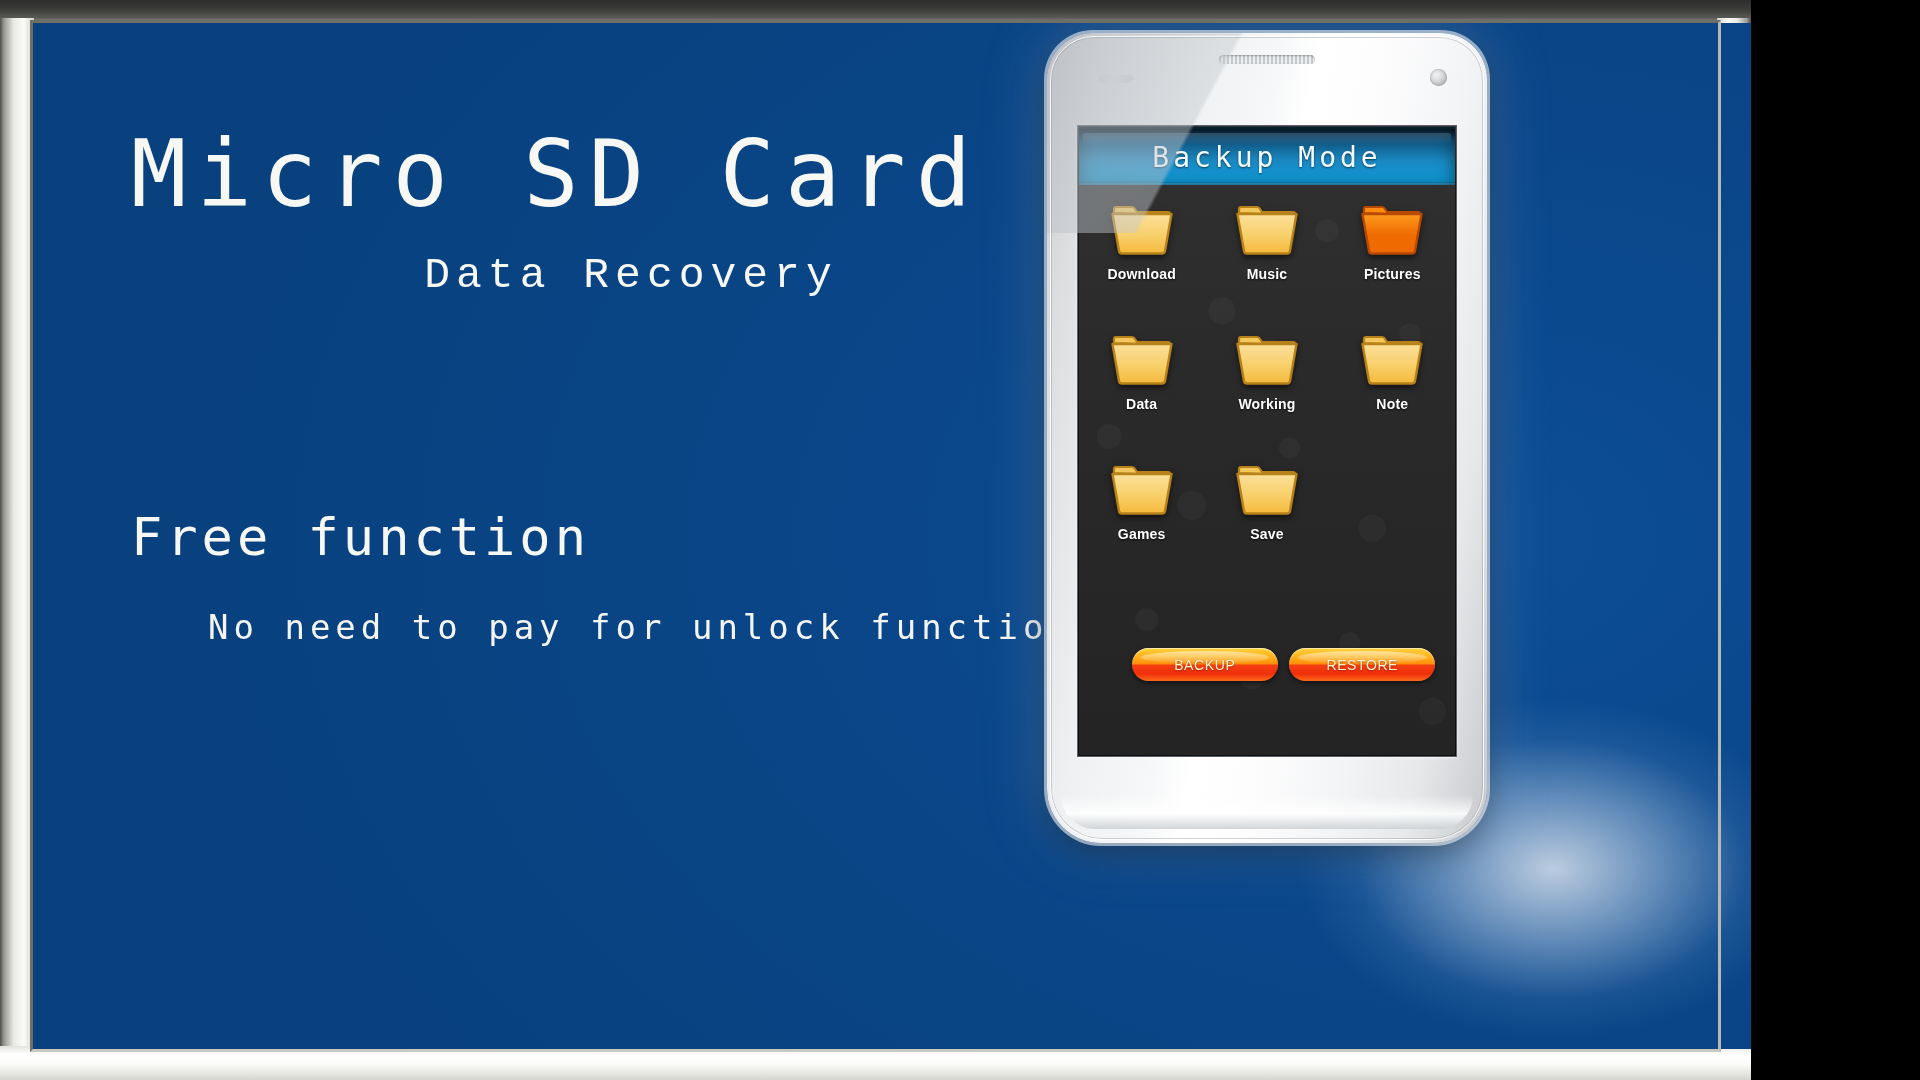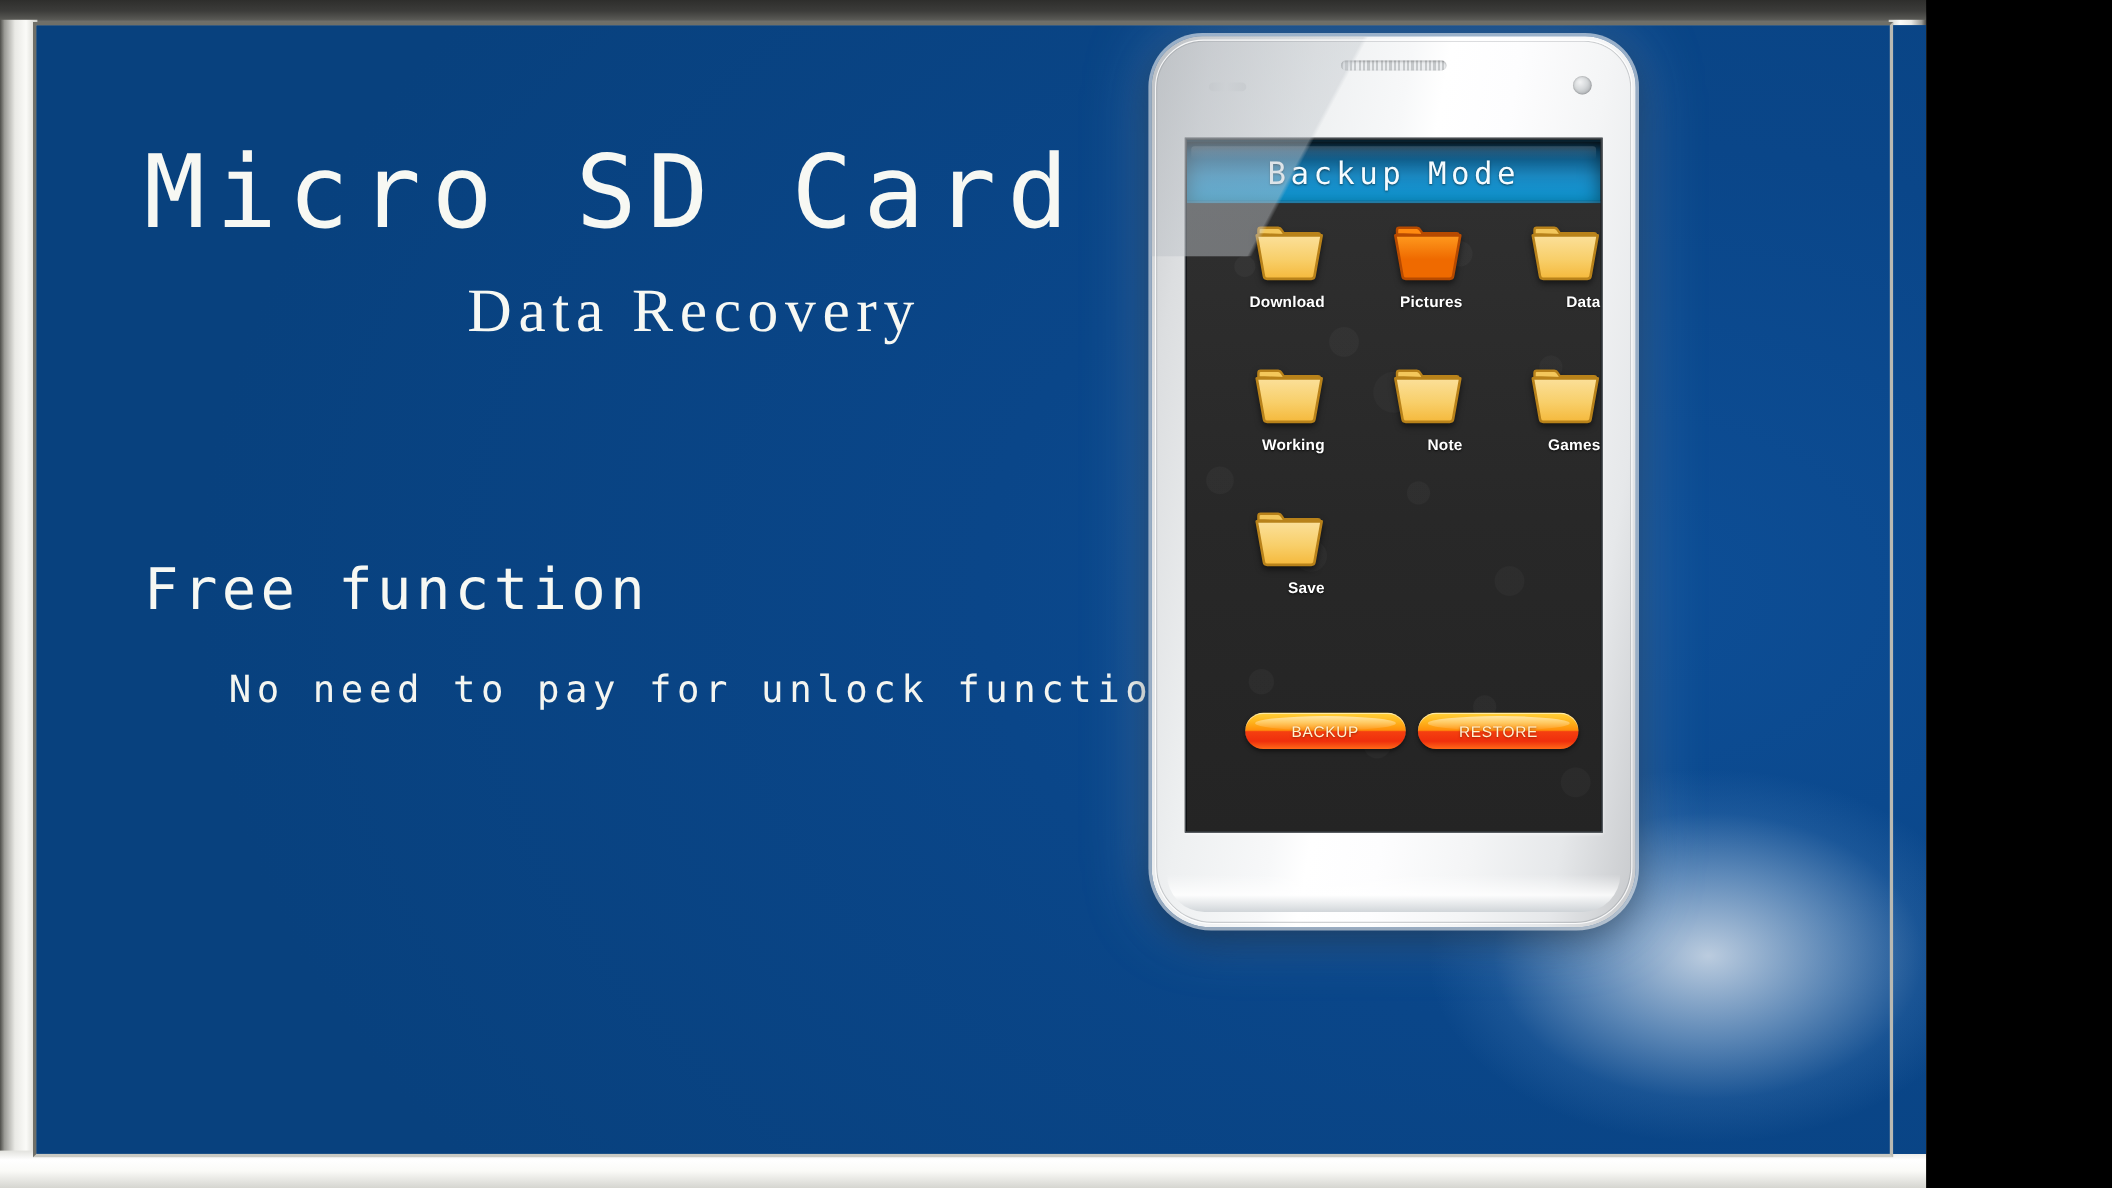--- a/index.html
+++ b/index.html
@@ -80,22 +80,22 @@
     color: #f7f8f3;
     white-space: nowrap;
     font-weight: 400;
   }
   .title-sub {
     position: absolute;
     left: 98px;
     top: 228px;
     width: 1000px;
     text-align: center;
-    font-family: Liberation Serif, serif;
-    font-size: 56px;
+    font-family: Liberation Mono, monospace;
+    font-size: 43px;
     letter-spacing: 6px;
     color: #f7f8f3;
     white-space: nowrap;
     font-weight: 400;
   }
   .line-free {
     position: absolute;
     left: 98px;
     top: 484px;
     font-family: "DejaVu Sans Mono", "Liberation Mono", monospace;
@@ -267,21 +267,21 @@
     position: absolute;
     left: 0; right: 0; top: 18px;
     display: grid;
     grid-template-columns: repeat(3, 1fr);
     grid-auto-rows: 118px;
     row-gap: 12px;
   }
   .folder-cell {
     display: flex;
     flex-direction: column;
-    align-items: flex-end;
+    align-items: center;
     justify-content: flex-start;
     cursor: pointer;
   }
   .folder-ico {
     width: 64px;
     height: 54px;
     position: relative;
     filter: drop-shadow(0 3px 3px rgba(0,0,0,0.55));
   }
   .folder-ico svg { display:block; width:100%; height:100%; }
@@ -396,20 +396,36 @@
     <path d="M4 10 L4 6 Q4 4 6 4 L22 4 Q24 4 25 6 L27 9 L58 9 Q60 9 60 11 L60 12 Z" fill="#f3c75b" stroke="#b8821a" stroke-width="2.2" stroke-linejoin="round"></path>
     <path d="M2.5 11 L61.5 11 L55 48 Q54.6 50.5 52 50.5 L12 50.5 Q9.4 50.5 9 48 Z" fill="url(#gn)" stroke="#b8821a" stroke-width="2.4" stroke-linejoin="round"></path>
   </svg>
                   </div>
                   <div class="folder-label">Download</div>
                 </div>
                 <div class="folder-cell">
                   <div class="folder-ico">
   <svg viewBox="0 0 64 54" xmlns="http://www.w3.org/2000/svg" aria-hidden="true">
     <defs>
+      <linearGradient id="gn" x1="0" y1="0" x2="0" y2="1">
+        <stop offset="0%" stop-color="#fbe09a"></stop>
+        <stop offset="55%" stop-color="#f8cf6a"></stop>
+        <stop offset="100%" stop-color="#f5b93c"></stop>
+      </linearGradient>
+    </defs>
+    <path d="M4 10 L4 6 Q4 4 6 4 L22 4 Q24 4 25 6 L27 9 L58 9 Q60 9 60 11 L60 12 Z" fill="#f3c75b" stroke="#b8821a" stroke-width="2.2" stroke-linejoin="round"></path>
+    <path d="M2.5 11 L61.5 11 L55 48 Q54.6 50.5 52 50.5 L12 50.5 Q9.4 50.5 9 48 Z" fill="url(#gn)" stroke="#b8821a" stroke-width="2.4" stroke-linejoin="round"></path>
+  </svg>
+                  </div>
+                  <div class="folder-label">Music</div>
+                </div>
+                <div class="folder-cell">
+                  <div class="folder-ico">
+  <svg viewBox="0 0 64 54" xmlns="http://www.w3.org/2000/svg" aria-hidden="true">
+    <defs>
       <linearGradient id="gs" x1="0" y1="0" x2="0" y2="1">
         <stop offset="0%" stop-color="#ff9a1e"></stop>
         <stop offset="55%" stop-color="#ef6a00"></stop>
         <stop offset="100%" stop-color="#ef6a00"></stop>
       </linearGradient>
     </defs>
     <path d="M4 10 L4 6 Q4 4 6 4 L22 4 Q24 4 25 6 L27 9 L58 9 Q60 9 60 11 L60 12 Z" fill="#ff8a10" stroke="#b74a00" stroke-width="2.2" stroke-linejoin="round"></path>
     <path d="M2.5 11 L61.5 11 L55 48 Q54.6 50.5 52 50.5 L12 50.5 Q9.4 50.5 9 48 Z" fill="url(#gs)" stroke="#b74a00" stroke-width="2.4" stroke-linejoin="round"></path>
   </svg>
                   </div>

